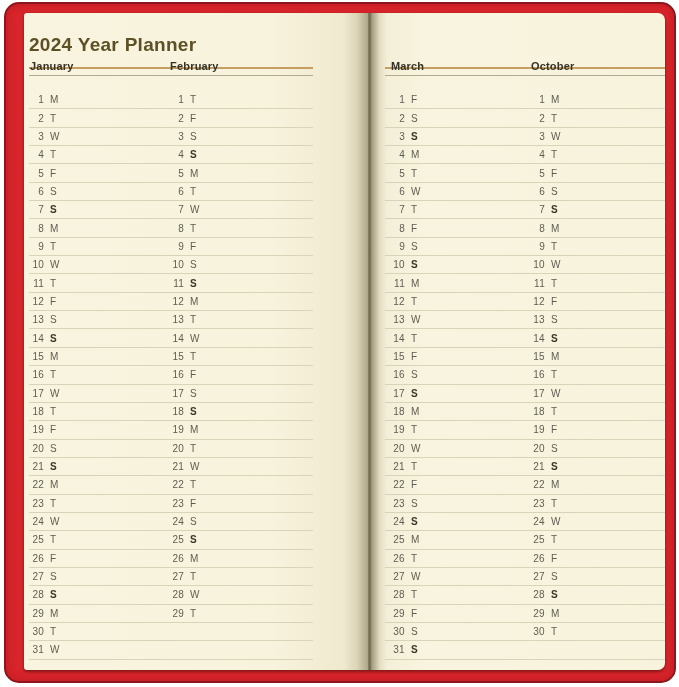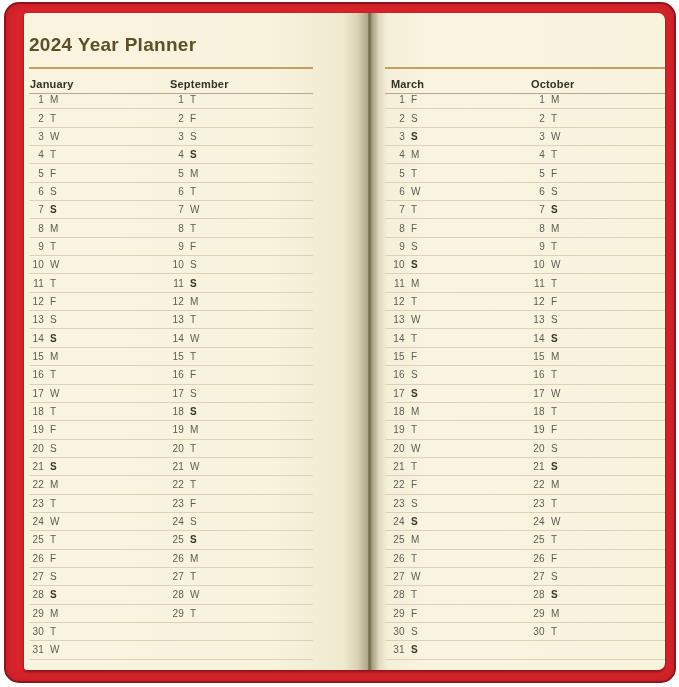--- a/index.html
+++ b/index.html
@@ -64,21 +64,21 @@
   .title{
     position:absolute;top:21px;left:0;
     font-size:19px;font-weight:bold;letter-spacing:.3px;
     color:var(--title-text);white-space:nowrap;
   }
   .gold-rule{
     position:absolute;top:54px;left:0;width:100%;height:2px;
     background:var(--gold-rule);
   }
   .head{
-    position:absolute;top:64px;left:0;width:100%;height:17px;
+    position:absolute;top:46px;left:0;width:100%;height:17px;
     display:flex;align-items:flex-end;
     border-bottom:1px solid var(--header-line);
     padding-bottom:3px;
   }
   .head-cell{
     width:140px;
     font-size:11px;font-weight:bold;letter-spacing:.2px;
     color:var(--header-text);
   }
   .rows{position:absolute;top:78px;left:0;width:100%;}
@@ -104,21 +104,21 @@
 <div class="scene">
   <div class="cover">
     <div class="pages">
 
       <div class="page page-left">
         <div class="content">
           <h1 class="title">2024 Year Planner</h1>
           <div class="gold-rule"></div>
           <div class="head">
             <div class="head-cell">January</div>
-            <div class="head-cell">September</div>
+            <div class="head-cell">February</div>
           </div>
           <div class="rows">
               <div class="row">
                 <div class="cell">
                   <span class="num">1</span>
                   <span class="dow">M</span>
                 </div>
                 <div class="cell">
                   <span class="num">1</span>
                   <span class="dow">T</span>

